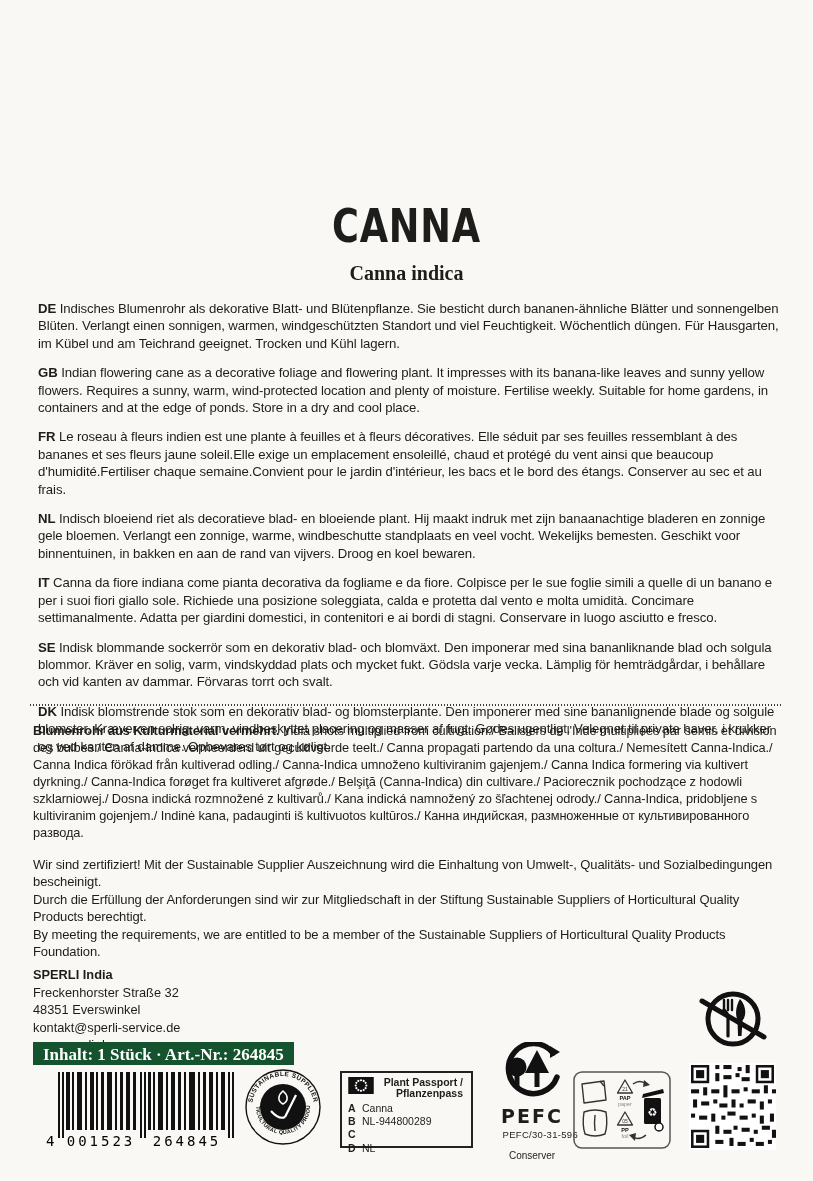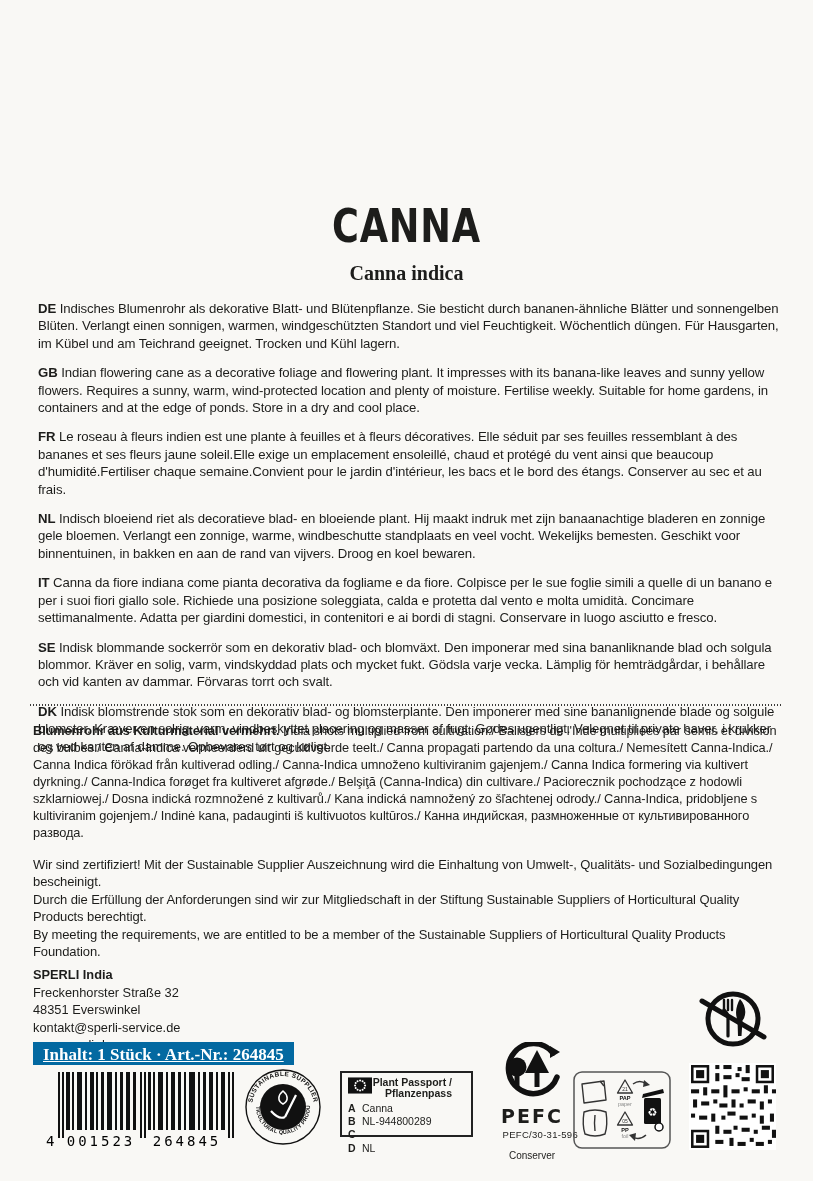--- a/index.html
+++ b/index.html
@@ -30,29 +30,29 @@
     background-image:repeating-linear-gradient(90deg,#3a3a38 0 1px,transparent 1px 3px);
   }
   .propagation{position:absolute;top:722px;left:33px;width:748px;
     font-size:12.8px;line-height:17px;letter-spacing:-0.1px;margin:0;}
   .sustain{position:absolute;top:856px;left:33px;width:748px;
     font-size:13px;line-height:17.4px;letter-spacing:-0.1px;}
   .addr{position:absolute;top:966px;left:33px;font-size:12.8px;line-height:17.6px;}
   .addr .company{font-weight:bold;}
   .badge{
     position:absolute;top:1042px;left:33px;
-    background:#0369a1;color:#ffffff;
+    background:#14532d;color:#ffffff;
     font-family:"Liberation Serif",serif;font-weight:bold;font-size:17px;
-    padding:3px 10px 0 10px;white-space:nowrap;text-decoration:underline;
+    padding:3px 10px 0 10px;white-space:nowrap;
   }
   .barcode{position:absolute;left:38px;top:1070px;}
   .stamp{position:absolute;left:244px;top:1068px;}
   .passport{
-    position:absolute;left:340px;top:1071px;width:133px;height:66px;
-    border:2px solid #222;box-sizing:border-box;padding:4px 19px 2px 6px;
+    position:absolute;left:340px;top:1071px;width:133px;height:77px;
+    border:2px solid #222;box-sizing:border-box;padding:4px 8px 2px 6px;
     background:transparent;
   }
   .pp-head{display:flex;justify-content:space-between;margin-bottom:3px;}
   .pp-title{width:86px;text-align:right;font-weight:bold;font-size:10.5px;line-height:11px;}
   .pp-row{display:flex;font-size:10.5px;line-height:13.2px;}
   .pp-key{width:14px;font-weight:bold;}
   .pefc{position:absolute;left:486px;top:1042px;width:92px;text-align:center;}
   .pefc-word{font-family:"DejaVu Sans",sans-serif;font-weight:bold;font-size:19px;letter-spacing:2px;margin-top:1px;}
   .pefc-code{font-size:9.5px;margin-top:2px;letter-spacing:0.3px;text-align:right;}
   .pefc-label{font-size:10px;margin-top:10px;}

